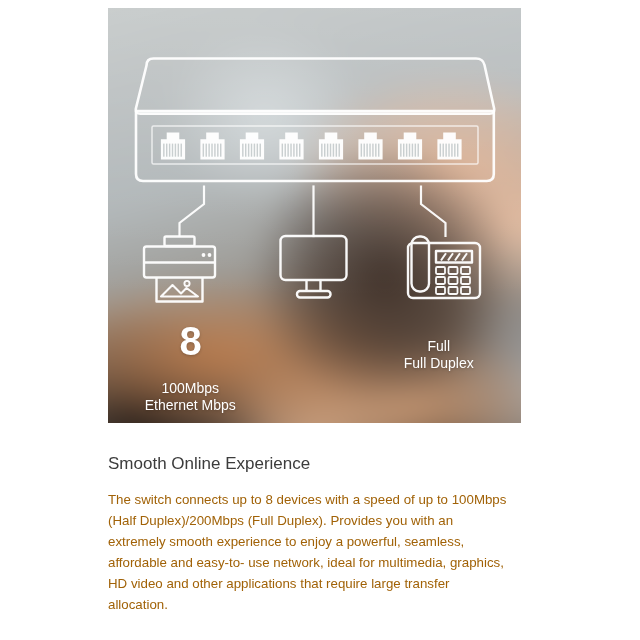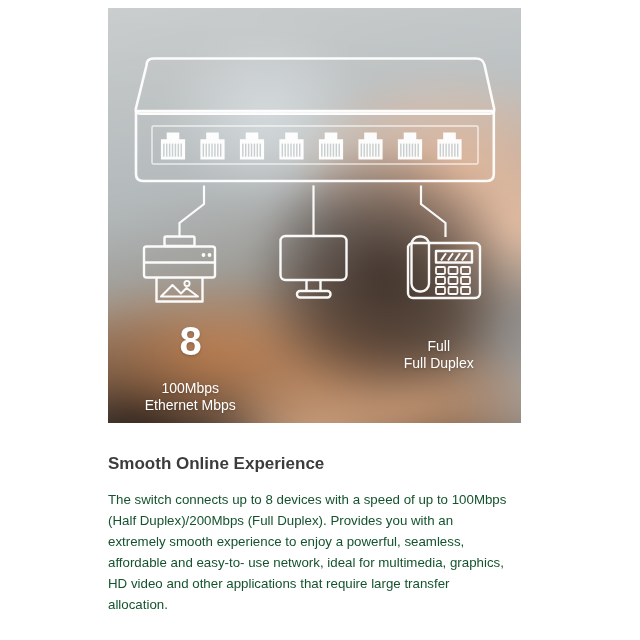--- a/index.html
+++ b/index.html
@@ -94,33 +94,33 @@
   .stat-l1 { margin-top: 18px; }
 
   
   .heading {
     position: absolute;
     left: 108px;
     top: 452px;
     font-size: 17px;
     line-height: 24px;
     color: #3c3c3c;
-    font-weight: bold;
+    font-weight: normal;
     margin: 0;
     white-space: nowrap;
   }
   .body-copy {
     position: absolute;
     left: 108px;
     top: 489px;
     width: 400px;
     margin: 0;
     font-size: 13.3px;
     line-height: 21px;
-    color: #14532d;
+    color: #a16207;
   }
 </style>
 </head>
 <body>
 
 <div class="page">
 
   <div class="hero">
 
     <div class="hero-photo"></div>

